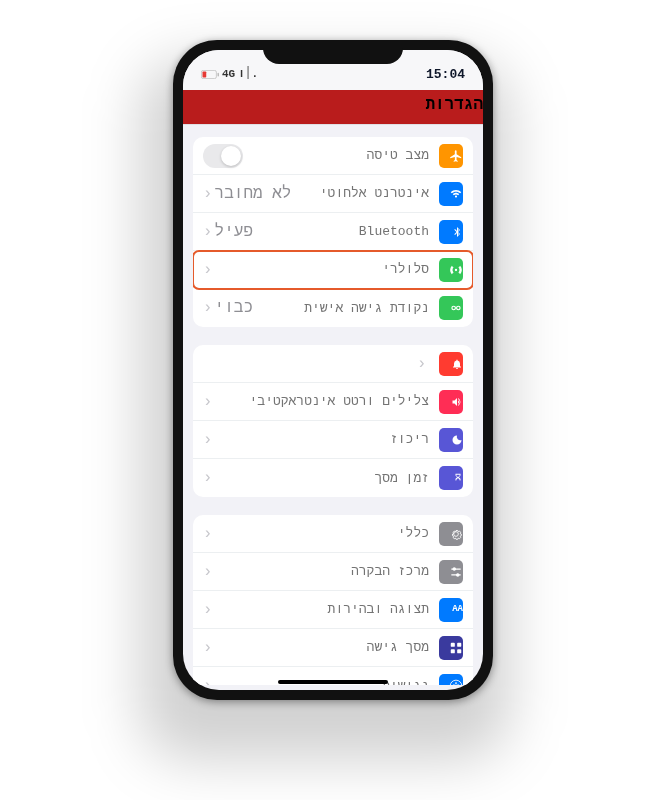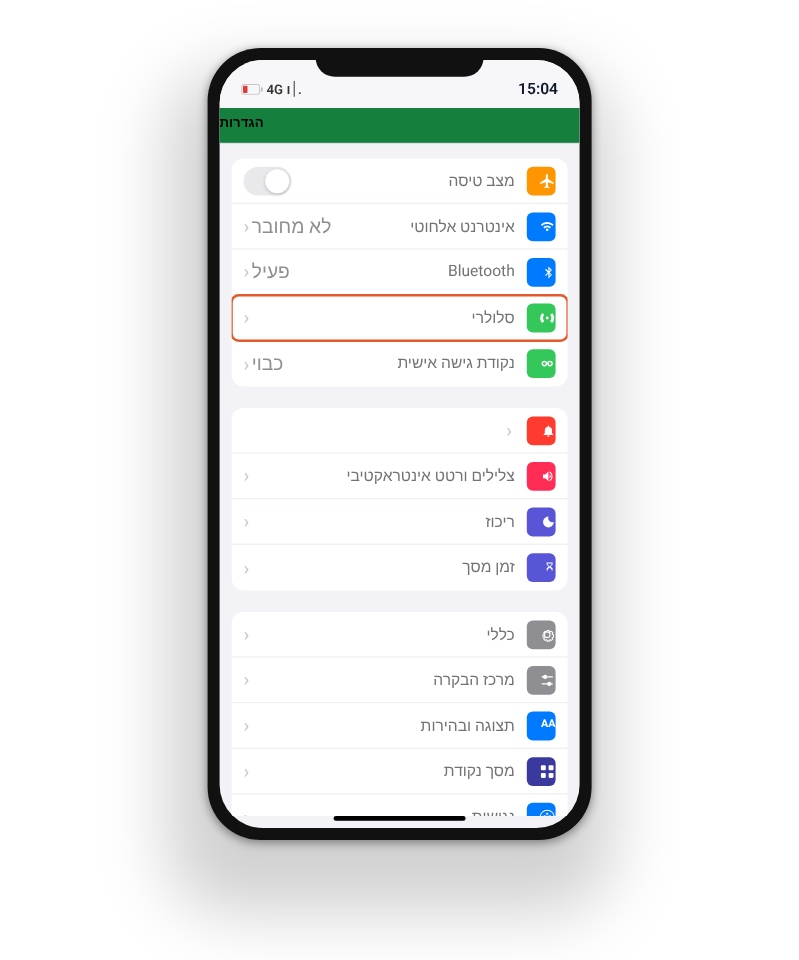--- a/index.html
+++ b/index.html
@@ -35,20 +35,21 @@
     z-index: 1;
     box-shadow: 0 2px 8px rgba(0,0,0,0.4);
   }
   .screen {
     width: 100%;
     height: 100%;
     background: #f2f2f7;
     border-radius: 36px;
     overflow: hidden;
     position: relative;
+    font-family: Liberation Mono, monospace;
   }
   .notch {
     position: absolute;
     top: 0;
     left: 50%;
     transform: translateX(-50%);
     width: 140px;
     height: 24px;
     background: #111;
     border-bottom-left-radius: 16px;
@@ -65,25 +66,25 @@
     font-size: 13px;
     font-weight: 600;
     background: #f7f7f9;
     direction: ltr;
   }
   .status-left { display: flex; align-items: center; gap: 3px; color: #333; }
   .status-left .battery { color: #e53935; font-size: 11px; }
   .status-left .network { font-size: 11px; }
   .status-right { color: #0f172a; text-align: right; }
   .header {
-    text-align: left;
+    text-align: right;
     padding: 6px 0 10px;
-    font-size: 11px;
+    font-size: 16px;
     font-weight: 700;
-    background: #15803d;
+    background: #b91c1c;
     border-bottom: 0.5px solid #e0e0e4;
   }
   .content {
     padding: 12px 10px 0;
     height: calc(100% - 80px);
     overflow: hidden;
   }
   .group {
     background: #fff;
     border-radius: 10px;
@@ -314,21 +315,21 @@
         </div>
         <div class="row">
           <div class="icon" style="background:#3a3a9e">
             <svg width="14" height="14" viewBox="0 0 24 24" fill="#fff">
                 <rect x="3" y="3" width="7" height="7" rx="1.5"></rect>
                 <rect x="14" y="3" width="7" height="7" rx="1.5"></rect>
                 <rect x="3" y="14" width="7" height="7" rx="1.5"></rect>
                 <rect x="14" y="14" width="7" height="7" rx="1.5"></rect>
               </svg>
           </div>
-          <span class="label">מסך נקודת</span>
+          <span class="label">מסך גישה</span>
           <span class="chevron">›</span>
         </div>
         <div class="row">
           <div class="icon" style="background:#007aff">
             <svg width="14" height="14" viewBox="0 0 24 24" fill="#fff">
                 <circle cx="12" cy="12" r="10" fill="none" stroke="#fff" stroke-width="1.5"></circle>
                 <circle cx="12" cy="7" r="1.5"></circle>
                 <path d="M7 10l5 1 5-1M12 11v5l-2 4M12 16l2 4" stroke="#fff" stroke-width="1.5" fill="none"></path>
               </svg>
           </div>

